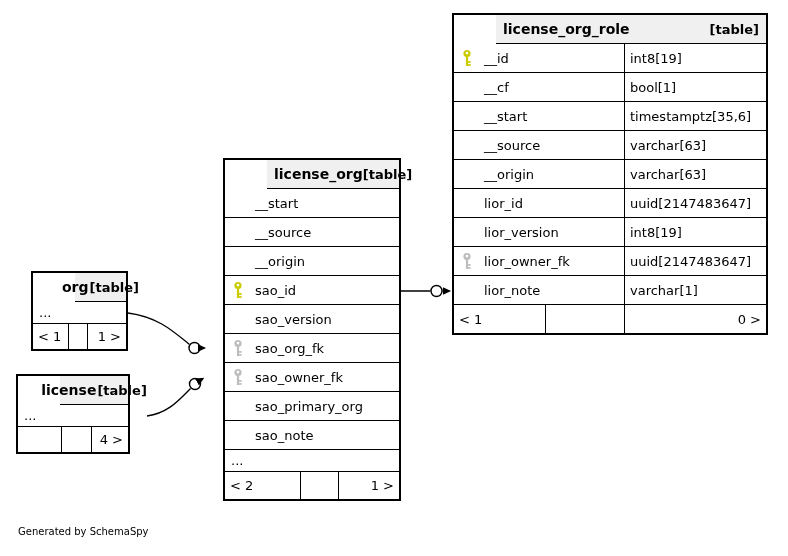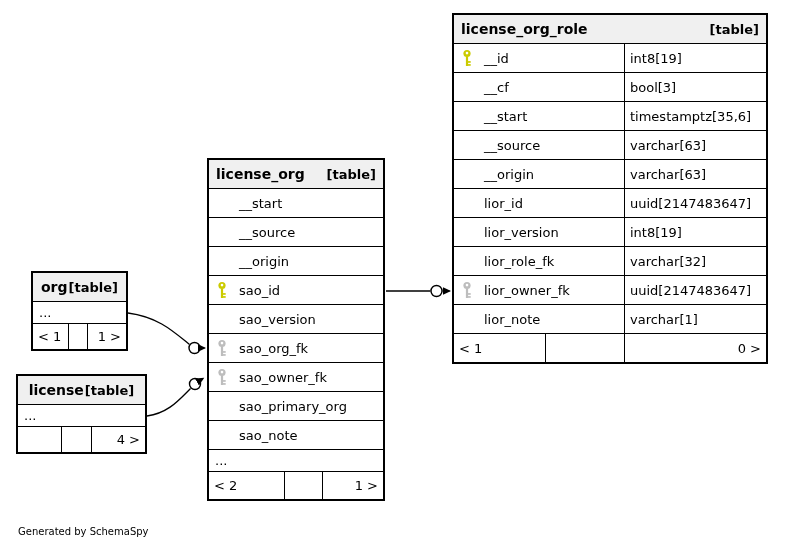--- a/index.html
+++ b/index.html
@@ -3,21 +3,21 @@
 <meta charset="utf-8">
 <style>
   html,body { margin:0; padding:0; background:#fff; }
   body { width:788px; height:556px; font-family:"DejaVu Sans","Liberation Sans",sans-serif; color:#000; }
   .canvas { position:relative; width:788px; height:556px; overflow:hidden; background:#fff; }
   .rel-layer { position:absolute; left:0; top:0; }
   .rel-path { fill:none; stroke:#000; stroke-width:1.3px; }
   .rel-circle { fill:#fff; stroke:#000; stroke-width:1.4px; }
 
   .db-table { position:absolute; background:#fff; border:2px solid #000; box-sizing:border-box; font-size:13px; }
-  .tbl-header { height:28px; display:flex; align-items:center; background:#f0f0f0; border-bottom:1px solid #000; padding:0 7px; box-sizing:content-box; }
+  .tbl-header { height:28px; display:flex; align-items:center; background:#f0f0f0; border-bottom:1px solid #000; padding:0 7px; box-sizing:content-box;margin-left:42px; }
   .tbl-name { font-weight:bold; font-size:14px; white-space:nowrap; }
   .tbl-kind { font-size:13px; white-space:nowrap;font-weight:bold; }
   .spread .tbl-kind { margin-left:auto; }
   .centered .tbl-header { justify-content:center; gap:1px; }
 
   .col-row { display:flex; height:28px; border-bottom:1px solid #000; }
   .col-row:last-of-type { }
   .cell-name { position:relative; display:flex; align-items:center; padding-left:30px; box-sizing:border-box; flex:1 1 auto; white-space:nowrap; }
   .two-col .cell-name { flex:0 0 171px; border-right:1px solid #000; }
   .cell-type { display:flex; align-items:center; padding-left:5px; flex:1 1 auto; white-space:nowrap; }
@@ -30,32 +30,32 @@
   .f-cell { display:flex; align-items:center; padding:0 5px; box-sizing:border-box; border-right:1px solid #000; white-space:nowrap; }
   .f-cell:last-child { border-right:none; justify-content:flex-end; }
 
   
   #tbl-license-org-role { left:452px; top:13px; width:316px; }
   #tbl-license-org-role .f-cell:nth-child(1){ flex:0 0 92px; }
   #tbl-license-org-role .f-cell:nth-child(2){ flex:0 0 79px; }
   #tbl-license-org-role .f-cell:nth-child(3){ flex:1; }
   #tbl-license-org-role .tbl-footer { height:28px; }
 
-  #tbl-license-org { left:207px; top:158px; width:178px; }
+  #tbl-license-org { left:223px; top:158px; width:178px; }
   #tbl-license-org .f-cell:nth-child(1){ flex:0 0 76px; }
   #tbl-license-org .f-cell:nth-child(2){ flex:0 0 38px; }
   #tbl-license-org .f-cell:nth-child(3){ flex:1; }
 
   #tbl-org { left:31px; top:271px; width:97px; }
   #tbl-org .f-cell:nth-child(1){ flex:0 0 36px; }
   #tbl-org .f-cell:nth-child(2){ flex:0 0 19px; }
   #tbl-org .f-cell:nth-child(3){ flex:1; }
   #tbl-org .tbl-footer { height:25px; }
 
-  #tbl-license { left:16px; top:374px; width:131px; }
+  #tbl-license { left:16px; top:374px; width:114px; }
   #tbl-license .f-cell:nth-child(1){ flex:0 0 44px; }
   #tbl-license .f-cell:nth-child(2){ flex:0 0 30px; }
   #tbl-license .f-cell:nth-child(3){ flex:1; }
   #tbl-license .tbl-footer { height:25px; }
 
   .page-footer { position:absolute; left:18px; top:526px; font-size:10px; }
 </style>
 </head>
 <body>
 
@@ -96,21 +96,21 @@
               <rect x="6" y="14.6" width="2.7" height="1.7" fill="currentColor"></rect>
             </svg></span>
           <span>__id</span>
         </div>
       <div class="cell-type">int8[19]</div>
     </div>
     <div class="col-row">
       <div class="cell-name">
           <span>__cf</span>
         </div>
-      <div class="cell-type">bool[3]</div>
+      <div class="cell-type">bool[1]</div>
     </div>
     <div class="col-row">
       <div class="cell-name">
           <span>__start</span>
         </div>
       <div class="cell-type">timestamptz[35,6]</div>
     </div>
     <div class="col-row">
       <div class="cell-name">
           <span>__source</span>
@@ -127,26 +127,20 @@
       <div class="cell-name">
           <span>lior_id</span>
         </div>
       <div class="cell-type">uuid[2147483647]</div>
     </div>
     <div class="col-row">
       <div class="cell-name">
           <span>lior_version</span>
         </div>
       <div class="cell-type">int8[19]</div>
-    </div>
-    <div class="col-row">
-      <div class="cell-name">
-          <span>lior_role_fk</span>
-        </div>
-      <div class="cell-type">varchar[32]</div>
     </div>
     <div class="col-row">
       <div class="cell-name">
           <span class="key-icon fk"><svg width="10" height="17" viewBox="0 0 10 17">
               <circle cx="5" cy="4" r="3.6" fill="currentColor"></circle>
               <circle cx="5" cy="3.6" r="1.3" fill="#fff"></circle>
               <rect x="3.9" y="7" width="2.2" height="9.5" fill="currentColor"></rect>
               <rect x="6" y="11.6" width="2.7" height="1.7" fill="currentColor"></rect>
               <rect x="6" y="14.6" width="2.7" height="1.7" fill="currentColor"></rect>
             </svg></span>

